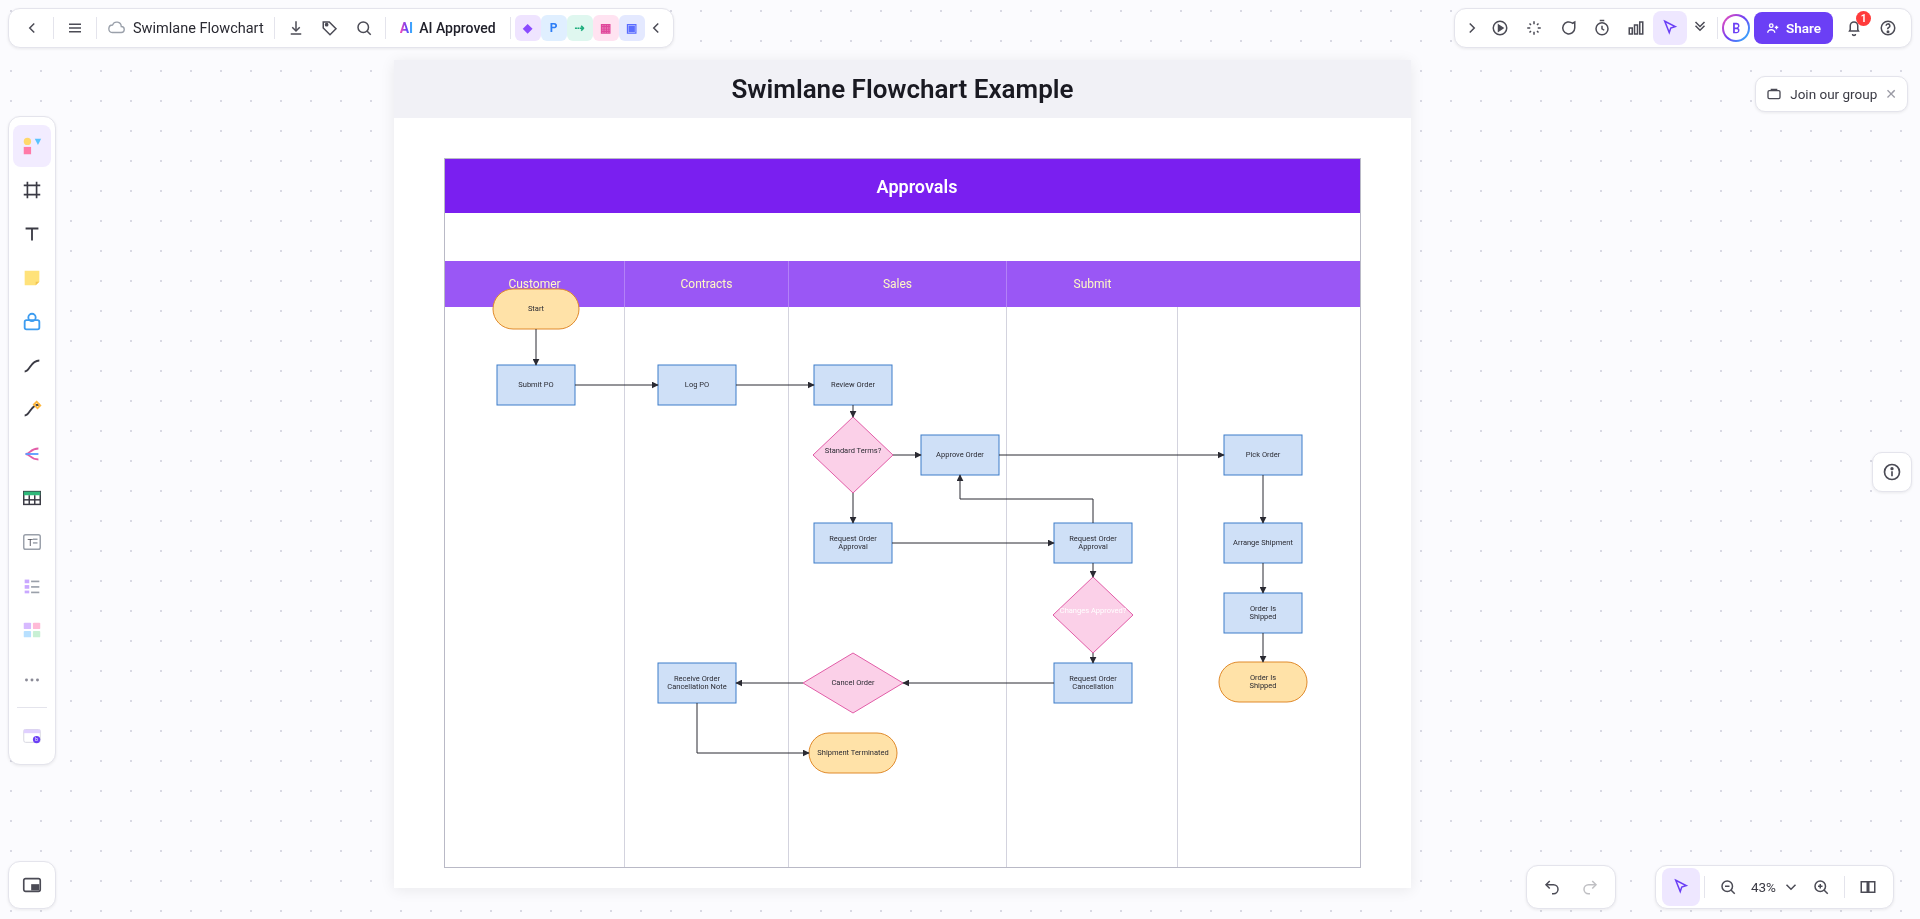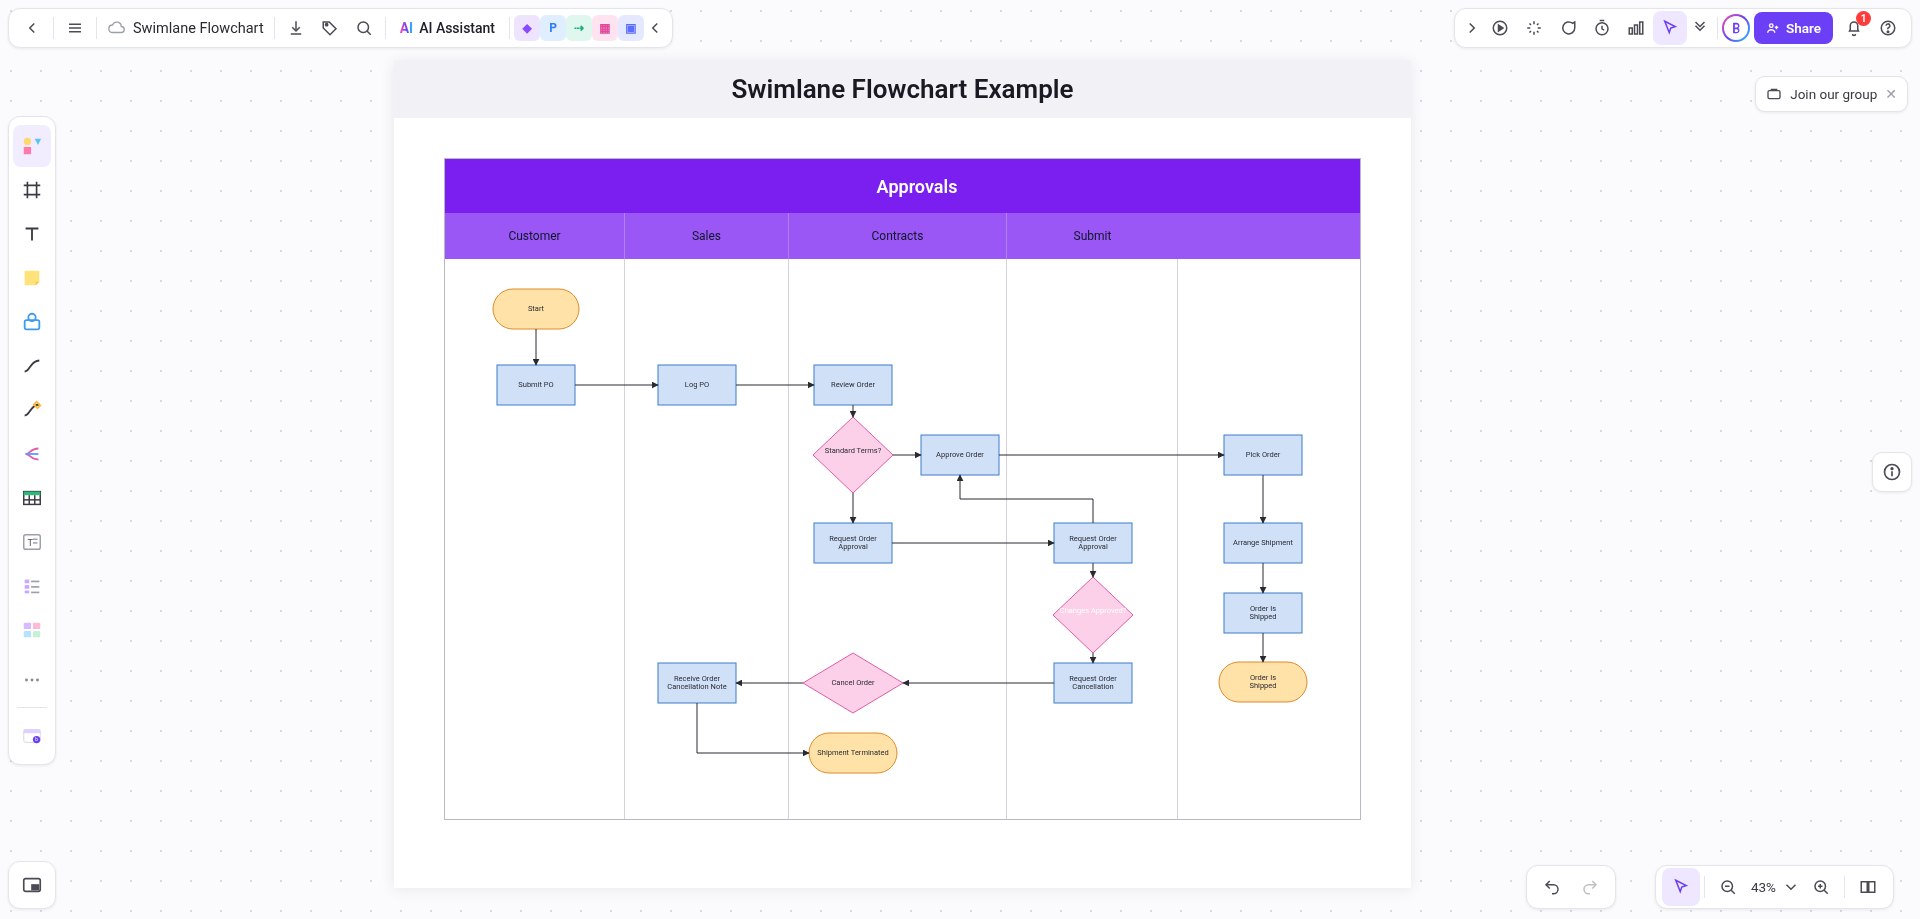--- a/index.html
+++ b/index.html
@@ -59,21 +59,21 @@
   
   .canvas-bg{position:absolute;inset:0;background-color:var(--bg);
     background-image:radial-gradient(#d9d9e3 1.2px,transparent 1.2px);
     background-size:30px 30px;background-position:-4px -4px;}
 
   
   .doc{position:absolute;left:394px;top:60px;width:1017px;height:828px;background:var(--canvas);box-shadow:0 2px 14px rgba(20,20,30,0.08);}
   .doc-header{height:58px;background:#f1f1f6;display:flex;align-items:center;justify-content:center;font-size:26px;font-weight:600;color:#1a1a22;}
   .swim{position:relative;margin:40px 50px 0 50px;border:1px solid #b9b9c6;background:#fff;}
   .swim-title{height:54px;background:#7a1ff0;color:#fff;display:flex;align-items:center;justify-content:center;font-size:18px;font-weight:600;padding-left:29px;}
-  .swim-cols{height:46px;display:grid;grid-template-columns:180px 164px 218px 171px 171px;background:#9a57f5;color:#0f172a;font-size:12px;}
+  .swim-cols{height:46px;display:grid;grid-template-columns:180px 164px 218px 171px 171px;background:#9a57f5;color:#fef9c3;font-size:12px;margin-top:48px;}
   .swim-cols>div{display:flex;align-items:center;justify-content:center;border-right:1px solid rgba(255,255,255,0.25);}
   .swim-cols>div:last-child{border-right:none;}
   .swim-body{position:relative;height:560px;display:grid;grid-template-columns:180px 164px 218px 171px 171px;}
   .swim-body>div{border-right:1px solid #d3d3de;}
   .swim-body>div:last-child{border-right:none;}
 
   
   svg.flow{position:absolute;left:0;top:0;pointer-events:none;}
   .node-process{fill:#cfe0f7;stroke:#3d7cc9;stroke-width:1;}
   .node-term{fill:#ffe2a8;stroke:#e08a2b;stroke-width:1;}
@@ -88,22 +88,22 @@
 <body>
 
 <div class="canvas-bg"></div>
 
 <div class="doc">
   <div class="doc-header">Swimlane Flowchart Example</div>
   <div class="swim">
     <div class="swim-title">Approvals</div>
     <div class="swim-cols">
       <div>Customer</div>
+      <div>Contracts</div>
       <div>Sales</div>
-      <div>Contracts</div>
       <div>Submit</div>
     </div>
     <div class="swim-body">
       <div></div>
         <div></div>
         <div></div>
         <div></div>
         <div></div>
     </div>
 
@@ -258,21 +258,21 @@
       </div>
     <div class="tbtn">
         <svg viewBox="0 0 24 24" fill="none" stroke="currentColor" stroke-width="2">
           <circle cx="11" cy="11" r="7"></circle>
           <line x1="21" y1="21" x2="16" y2="16"></line>
         </svg>
       </div>
     <div class="vsep"></div>
     <div class="ai-btn">
       <span class="ai">AI</span>
-      <span>AI Assistant</span>
+      <span>AI Approved</span>
     </div>
     <div class="vsep"></div>
     <div class="plugin" style="background:#efe4ff;color:#8a4bff">◆</div>
     <div class="plugin" style="background:#e0efff;color:#2d7df6">P</div>
     <div class="plugin" style="background:#dff7ef;color:#1fae7d">⇢</div>
     <div class="plugin" style="background:#ffe3f1;color:#e0489b">▦</div>
     <div class="plugin" style="background:#e4e9ff;color:#5a6dff">▣</div>
     <div class="tbtn" style="width:22px">
         <svg viewBox="0 0 24 24" fill="none" stroke="currentColor" stroke-width="2">
           <polyline points="15 18 9 12 15 6"></polyline>

